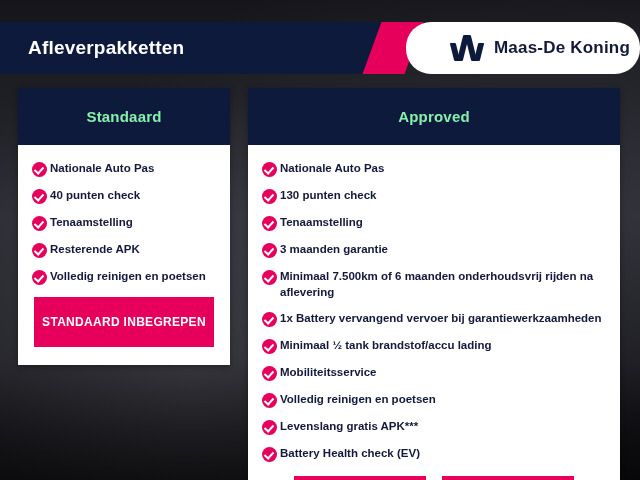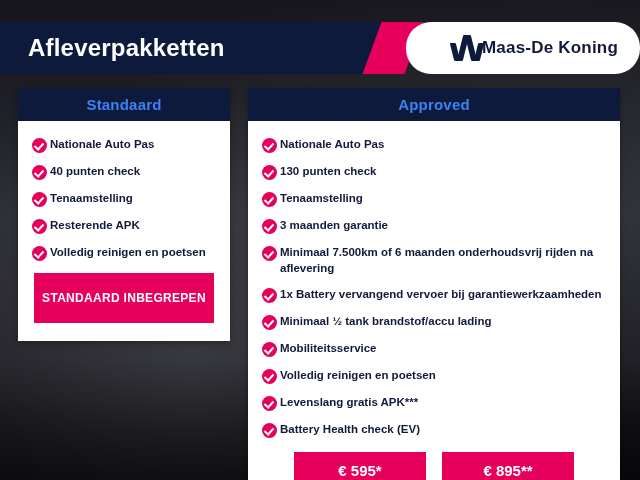--- a/index.html
+++ b/index.html
@@ -54,37 +54,38 @@
   .header-left:after {
     content: "";
     position: absolute;
     right: -26px; top: 0;
     width: 52px; height: 52px;
     background: #0e1a3c;
     transform: skewX(-20deg);
   }
   .header-title {
     color: #ffffff;
-    font-size: 24px;
+    font-size: 19px;
     font-weight: bold;
     letter-spacing: 0.2px;
     z-index: 2;
   }
   .header-accent {
     flex: 0 0 42px;
     background: #e6005c;
     transform: skewX(-20deg);
     margin-left: 2px;
   }
   .header-right {
     flex: 1;
     background: #ffffff;
     display: flex;
     align-items: center;
     padding-left: 46px;
+    gap: 12px;
     position: relative;
     margin-left: -8px;
     border-radius: 25px;
   }
   .brand-mark {
     width: 30px; height: 26px;
     position: relative;
     flex: 0 0 auto;
   }
   .brand-mark span {
@@ -117,25 +118,25 @@
   }
   .card {
     background: #ffffff;
     box-shadow: 0 2px 6px rgba(0,0,0,0.35);
   }
   .card-standard { width: 212px; }
   .card-approved { width: 372px; }
 
   .card-head {
     background: #0e1a3c;
-    color: #3b82f6;
+    color: #86efac;
     text-align: center;
     font-size: 15px;
     font-weight: bold;
-    padding: 8px 6px;
+    padding: 20px 6px;
     letter-spacing: 0.2px;
   }
   .card-body {
     padding: 16px 14px 14px 14px;
   }
   .feature {
     display: flex;
     align-items: flex-start;
     gap: 3px;
     margin-bottom: 11px;

